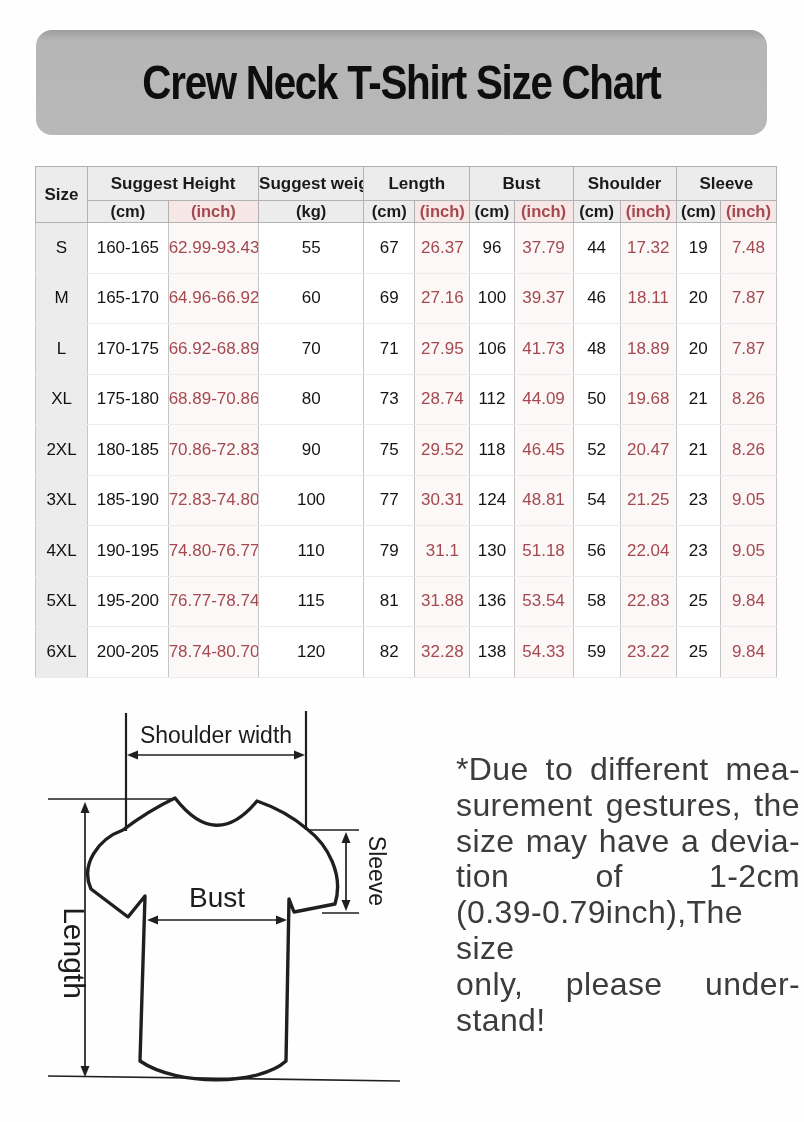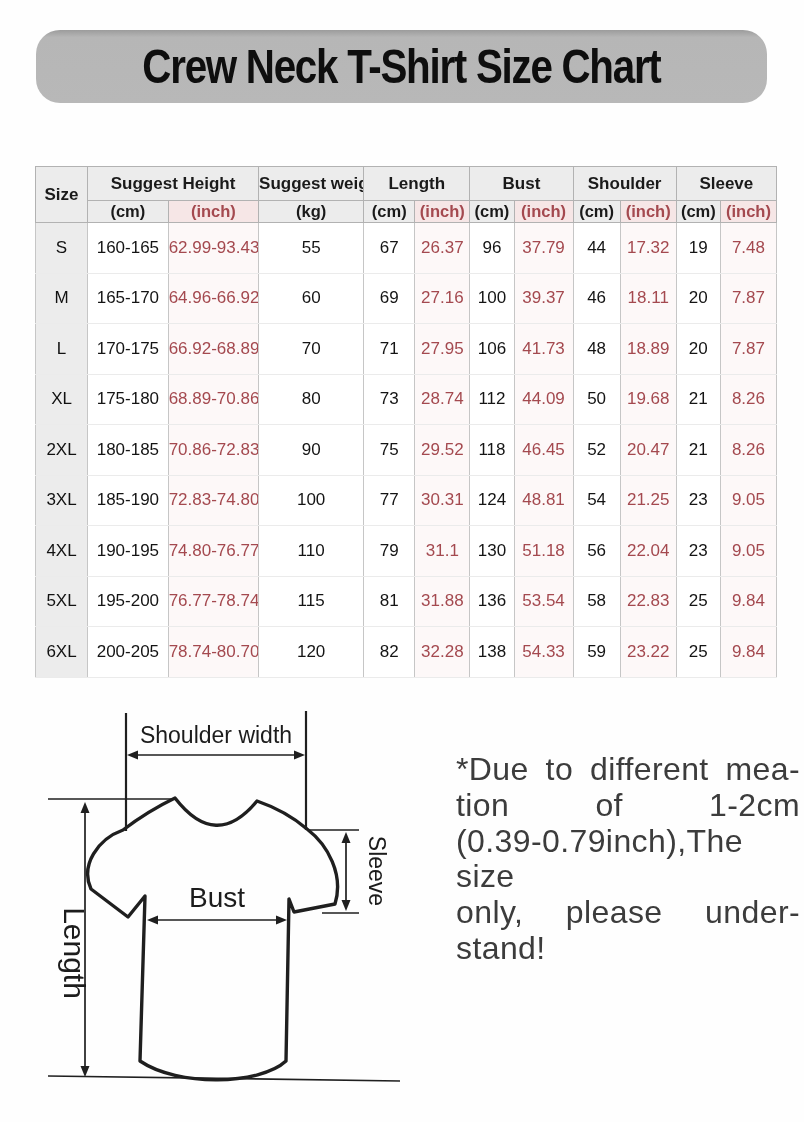--- a/index.html
+++ b/index.html
@@ -4,23 +4,23 @@
 <style>
   html,body{margin:0;padding:0;}
   body{
     width:804px;height:1122px;position:relative;
     background:#fefefe;
     font-family:"Liberation Sans", sans-serif;
     overflow:hidden;
   }
   
   .title-bar{
-    position:absolute;left:36px;top:30px;width:731px;height:73px;
+    position:absolute;left:36px;top:30px;width:731px;height:105px;
     background:linear-gradient(180deg,#9c9c9c 0%,#b6b6b6 10%,#b8b8b8 100%);
-    border-radius:24px;
+    border-radius:16px;
     display:flex;align-items:center;justify-content:center;
   }
   .title-bar span{
     font-size:48px;font-weight:bold;color:#0e0e0e;
     letter-spacing:-1.5px;transform:scaleX(0.84);white-space:nowrap;
   }
   
   .table-wrap{position:absolute;left:35px;top:166px;width:741px;}
   table{
     border-collapse:collapse;table-layout:fixed;width:741px;
@@ -285,17 +285,19 @@
   </g>
 
   <text x="188" y="50" font-size="23" fill="#1c1c1c" text-anchor="middle">Shoulder width</text>
   <text x="189" y="214" font-size="28" fill="#1c1c1c" text-anchor="middle">Bust</text>
   <text x="36" y="260" font-size="30" fill="#1c1c1c" text-anchor="middle" transform="rotate(90 36 260)">Length</text>
   <text x="341" y="178" font-size="23" fill="#1c1c1c" text-anchor="middle" transform="rotate(90 341 178)">Sleeve</text>
 </svg>
 
 <div class="note" id="note">
     <div class="note-line">*Due to different mea-</div>
+    <div class="note-line">surement gestures, the</div>
+    <div class="note-line">size may have a devia-</div>
     <div class="note-line">tion of 1-2cm</div>
     <div class="note-line">(0.39-0.79inch),The size</div>
     <div class="note-line">only, please under-</div>
     <div class="note-line last">stand!</div>
   </div>
 
 </body></html>

